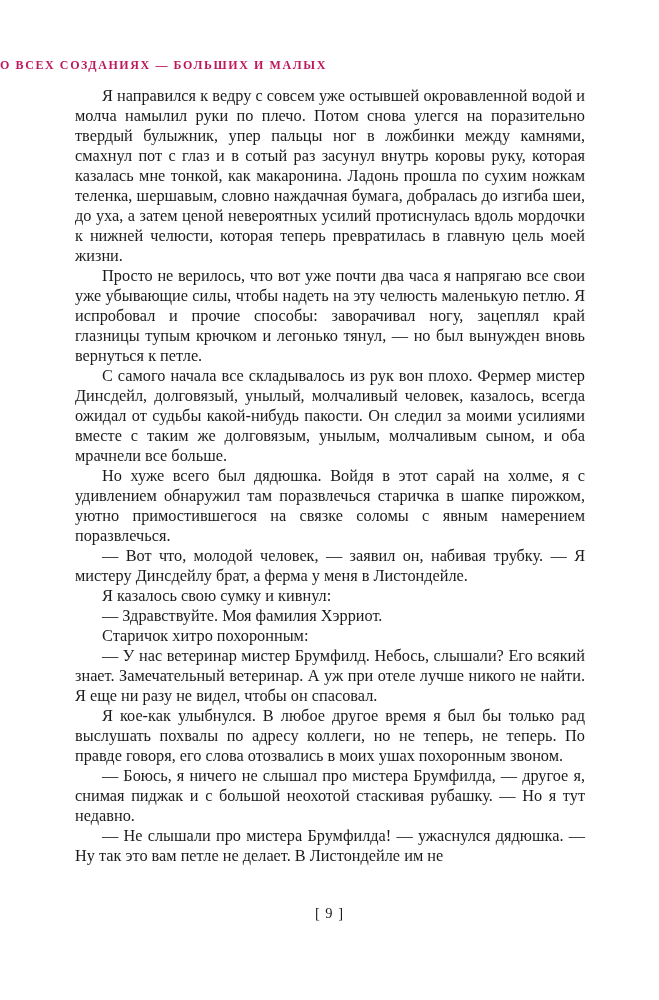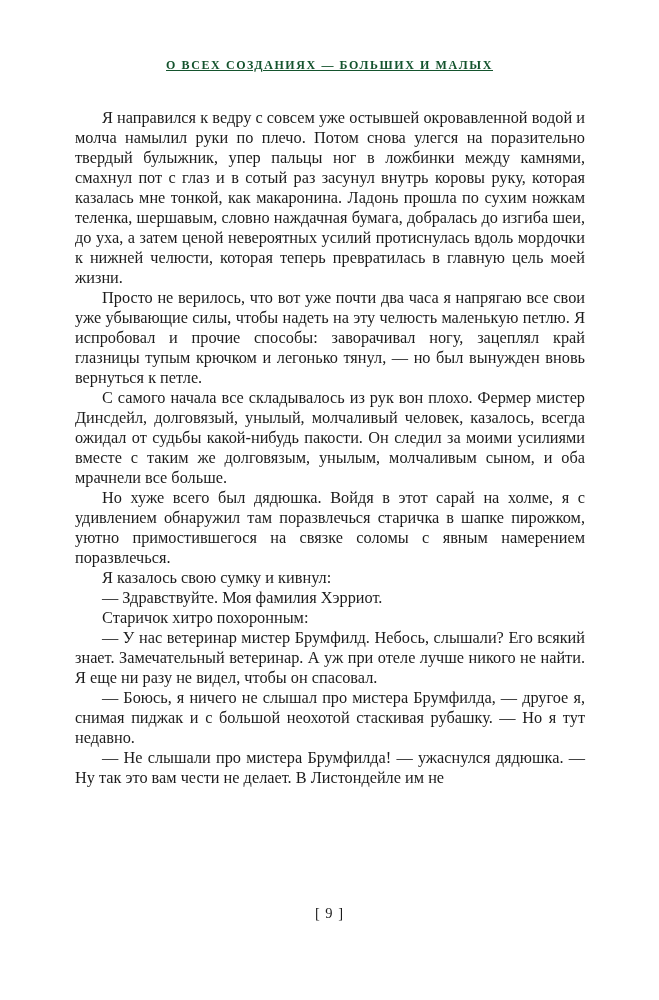--- a/index.html
+++ b/index.html
@@ -16,31 +16,30 @@
     color: #1b1b1b;
     font-family: "Liberation Serif", "DejaVu Serif", serif;
     overflow: hidden;
     box-sizing: border-box;
   }
   .running-head {
     position: absolute;
     top: 58px;
     left: 0;
     right: 0;
-    text-align: center;
+    text-align: left;
     font-size: 12px;
     font-weight: bold;
     letter-spacing: 1.6px;
-    color: #14532d;
+    color: #be185d;
     white-space: nowrap;
-    text-decoration: underline;
   }
   .text-block {
     position: absolute;
-    top: 108px;
+    top: 86px;
     left: 75px;
     right: 74px;
     font-size: 16.3px;
     line-height: 20px;
     text-align: justify;
     hyphens: auto;
     -webkit-hyphens: auto;
   }
   .text-block p {
     margin: 0;
@@ -63,23 +62,25 @@
 
 <div class="book-page">
 
   <div class="running-head">О ВСЕХ СОЗДАНИЯХ — БОЛЬШИХ И МАЛЫХ</div>
 
   <div class="text-block">
     <p>Я направился к ведру с совсем уже остывшей окровавленной водой и молча намылил руки по плечо. Потом снова улегся на поразительно твердый булыжник, упер пальцы ног в ложбинки между камнями, смахнул пот с глаз и в сотый раз засунул внутрь коровы руку, которая казалась мне тонкой, как макаронина. Ладонь прошла по сухим ножкам теленка, шершавым, словно наждачная бумага, добралась до изгиба шеи, до уха, а затем ценой невероятных усилий протиснулась вдоль мордочки к нижней челюсти, которая теперь превратилась в главную цель моей жизни.</p>
     <p>Просто не верилось, что вот уже почти два часа я напрягаю все свои уже убывающие силы, чтобы надеть на эту челюсть маленькую петлю. Я испробовал и прочие способы: заворачивал ногу, зацеплял край глазницы тупым крючком и легонько тянул, — но был вынужден вновь вернуться к петле.</p>
     <p>С самого начала все складывалось из рук вон плохо. Фермер мистер Динсдейл, долговязый, унылый, молчаливый человек, казалось, всегда ожидал от судьбы какой-нибудь пакости. Он следил за моими усилиями вместе с таким же долговязым, унылым, молчаливым сыном, и оба мрачнели все больше.</p>
     <p>Но хуже всего был дядюшка. Войдя в этот сарай на холме, я с удивлением обнаружил там поразвлечься старичка в шапке пирожком, уютно примостившегося на связке соломы с явным намерением поразвлечься.</p>
+    <p>— Вот что, молодой человек, — заявил он, набивая трубку. — Я мистеру Динсдейлу брат, а ферма у меня в Листондейле.</p>
     <p>Я казалось свою сумку и кивнул:</p>
     <p>— Здравствуйте. Моя фамилия Хэрриот.</p>
     <p>Старичок хитро похоронным:</p>
     <p>— У нас ветеринар мистер Брумфилд. Небось, слышали? Его всякий знает. Замечательный ветеринар. А уж при отеле лучше никого не найти. Я еще ни разу не видел, чтобы он спасовал.</p>
+    <p>Я кое-как улыбнулся. В любое другое время я был бы только рад выслушать похвалы по адресу коллеги, но не теперь, не теперь. По правде говоря, его слова отозвались в моих ушах похоронным звоном.</p>
     <p>— Боюсь, я ничего не слышал про мистера Брумфилда, — другое я, снимая пиджак и с большой неохотой стаскивая рубашку. — Но я тут недавно.</p>
-    <p>— Не слышали про мистера Брумфилда! — ужаснулся дядюшка. — Ну так это вам чести не делает. В Листондейле им не</p>
+    <p>— Не слышали про мистера Брумфилда! — ужаснулся дядюшка. — Ну так это вам петле не делает. В Листондейле им не</p>
   </div>
 
   <div class="page-number">[ 9 ]</div>
 
 </div>
 
 </body></html>

